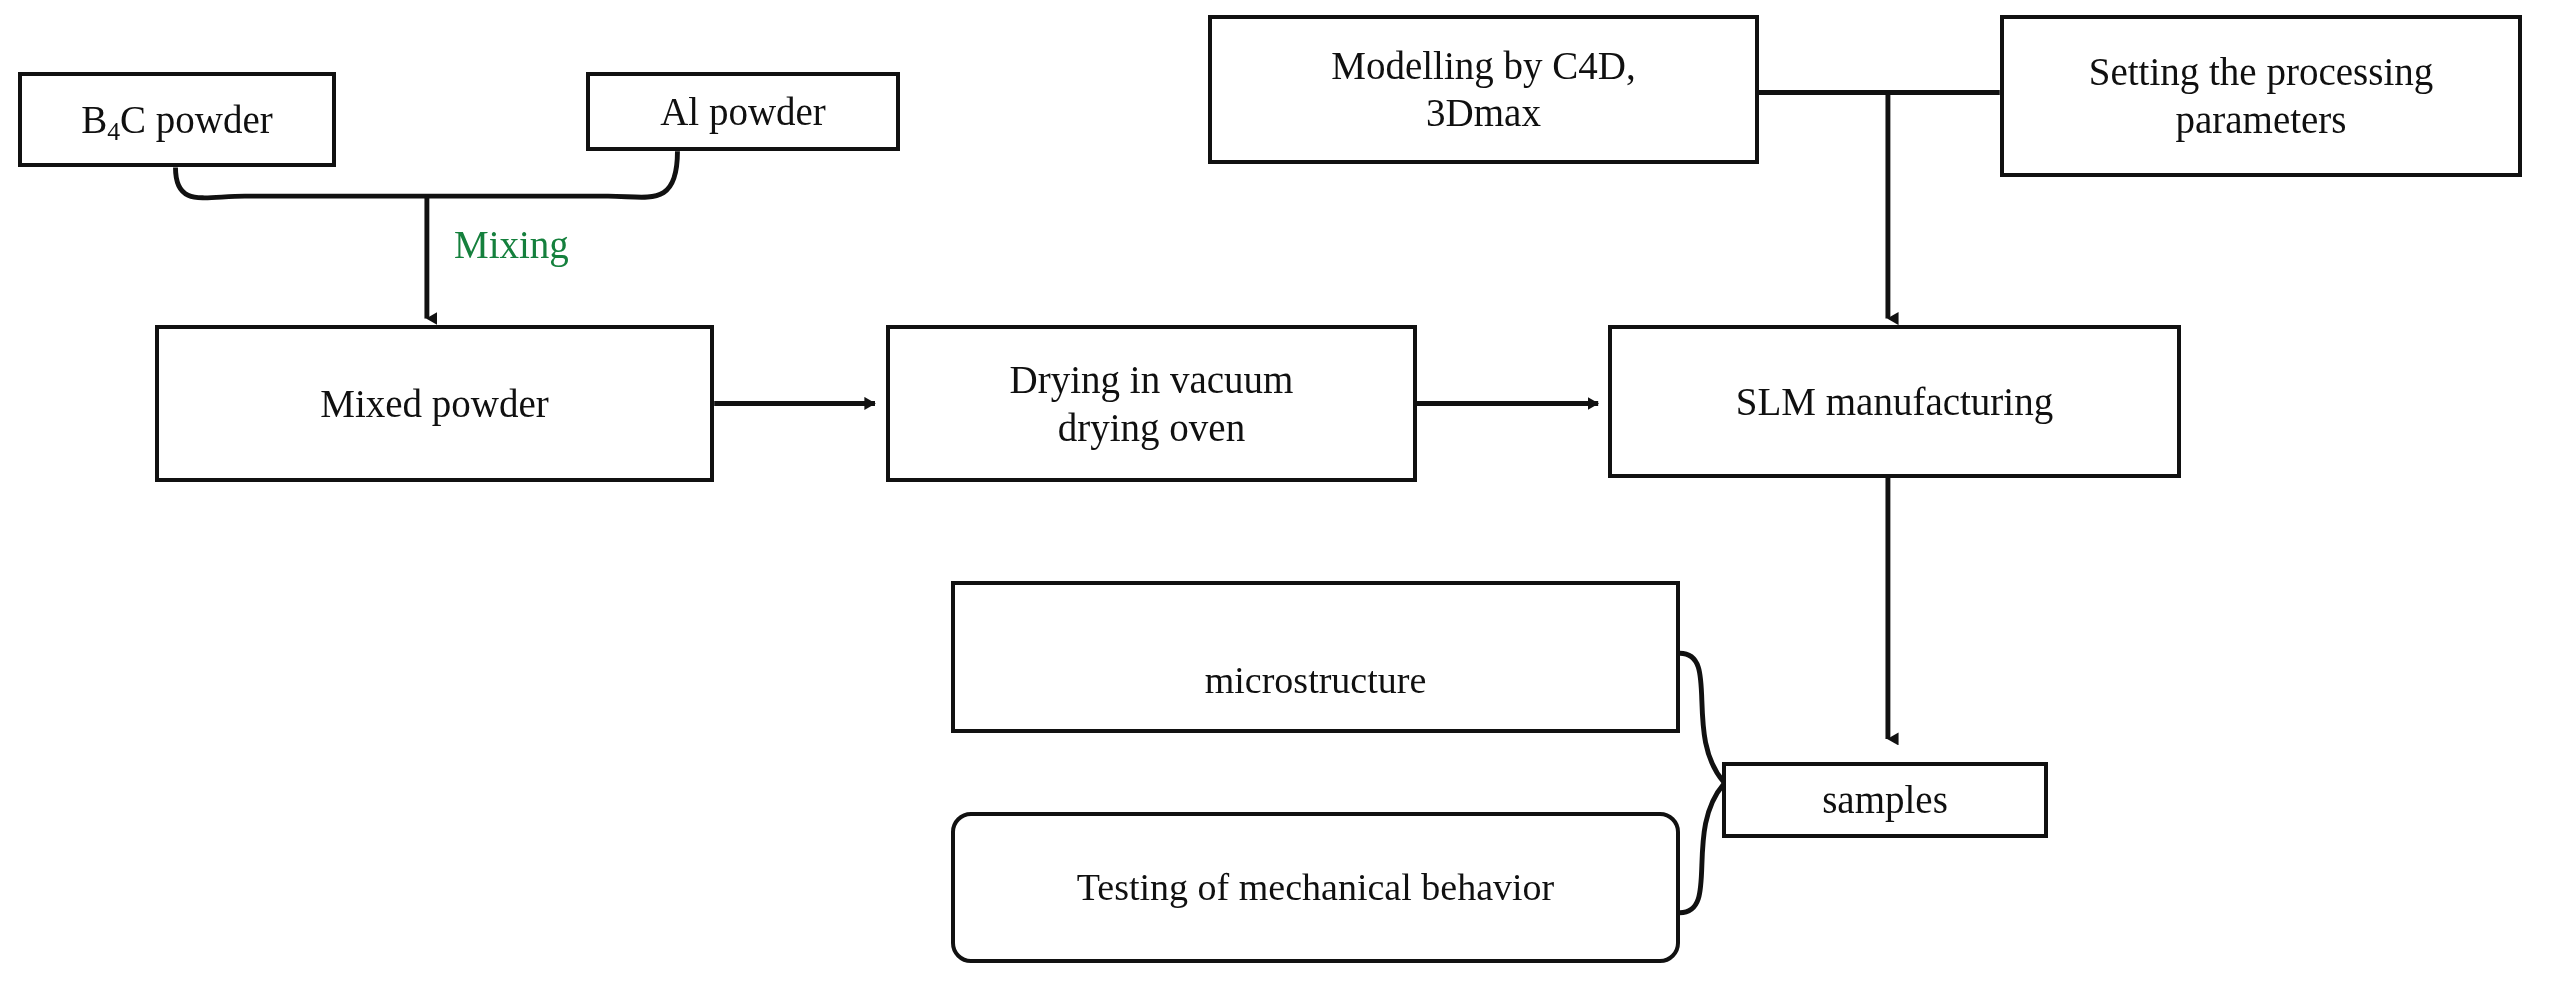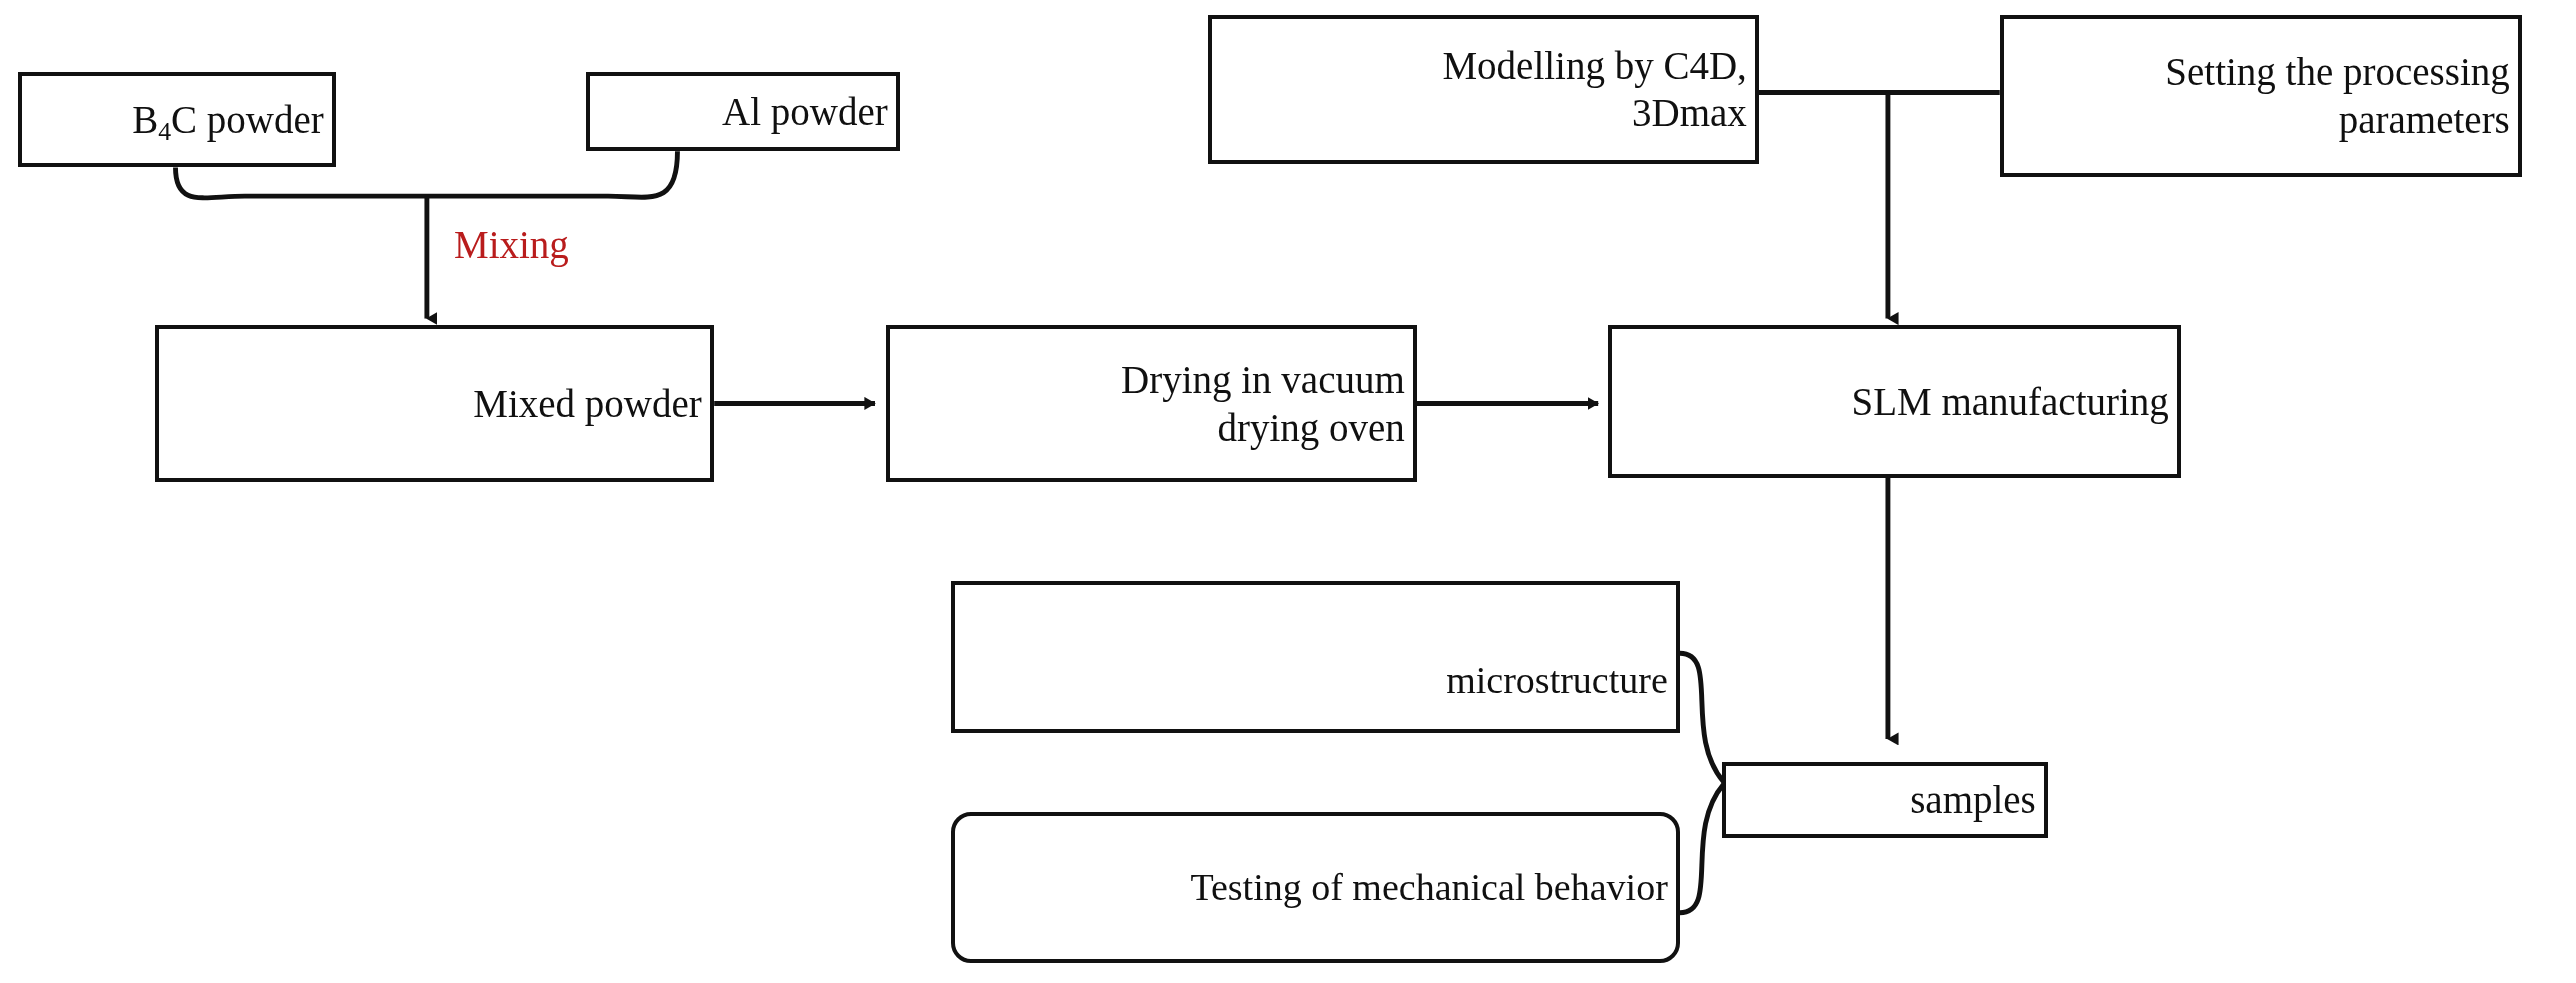--- a/index.html
+++ b/index.html
@@ -24,32 +24,32 @@
     pointer-events: none;
   }
   .node {
     position: absolute;
     box-sizing: border-box;
     border: 4.1px solid #111111;
     background: #ffffff;
     display: flex;
     align-items: center;
     justify-content: center;
-    text-align: right;
+    text-align: center;
     color: #101010;
     line-height: 1.22;
     padding: 3.3px 8.2px;
   }
   .node-label {
     display: block;
     width: 100%;
   }
   .edge-label {
     position: absolute;
-    color: #b91c1c;
+    color: #15803d;
     white-space: nowrap;
   }
   .fs-1 { font-size: 38px; }
   .fs-2 { font-size: 39px; }
   sub {
     font-size: 0.66em;
     vertical-align: -0.28em;
     line-height: 0;
   }
 </style>

